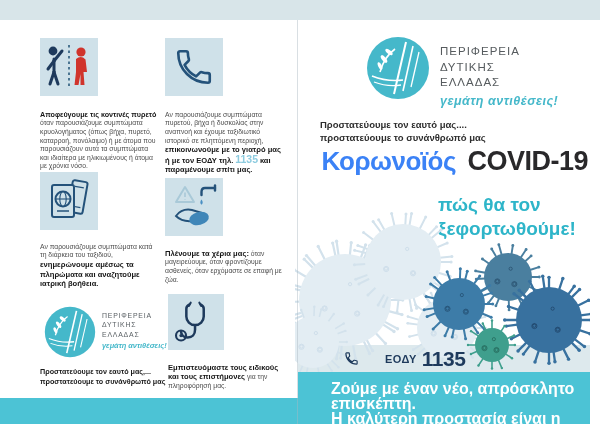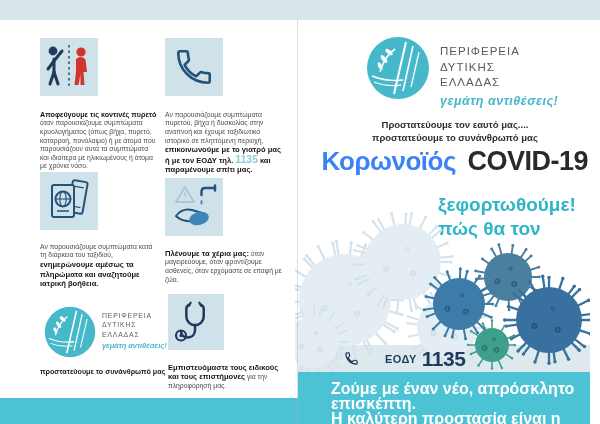--- a/index.html
+++ b/index.html
@@ -25,21 +25,21 @@
   .tagline-sm{color:var(--logo-teal,#45b8ca);font-style:italic;font-size:7.4px;letter-spacing:0;
               font-weight:bold;margin-top:2px;}
   .footer-left-bold{position:absolute;left:40px;top:367px;width:130px;font-size:7.2px;
                     font-weight:bold;color:#1a1a1a;line-height:9.6px;}
 
   
   .logo-text-lg{position:absolute;left:440px;top:44px;color:#565b5e;font-size:11.5px;
                 line-height:15.5px;letter-spacing:1px;}
   .tagline-lg{color:var(--logo-teal,#45b8ca);font-style:italic;font-size:12.5px;letter-spacing:.5px;
               font-weight:bold;margin-top:3px;}
-  .cover-intro{position:absolute;left:320px;top:118px;width:270px;text-align:center;
+  .cover-intro{position:absolute;left:320px;top:118px;width:270px;
                font-size:9.5px;font-weight:bold;color:#2e2e2e;line-height:13px;}
   .cover-title{position:absolute;left:300px;right:12px;top:146px;text-align:right;white-space:nowrap;}
   .cover-title .main{font-size:26px;font-weight:800;color:#3b82f6;letter-spacing:-.5px;}
   .cover-title .sub{font-size:27px;font-weight:bold;color:#29282a;letter-spacing:-.5px;margin-left:7px;}
   .cover-subtitle{position:absolute;left:438px;top:193px;font-size:19px;font-weight:bold;
                   color:var(--accent-teal,#2eb5c9);line-height:24px;}
 
   .virus-layer{position:absolute;left:295px;top:200px;width:295px;height:172px;z-index:2;}
   .eody-band{left:298px;top:345px;width:292px;height:27px;background:var(--band-bg,#dde9ed);z-index:1;}
   .eody-content{left:298px;top:345px;width:292px;height:27px;z-index:3;display:flex;align-items:center;
@@ -113,20 +113,21 @@
       <ellipse cx="14" cy="30" rx="1.8" ry="4" transform="rotate(-25 14 30)"></ellipse>
     </g>
   </svg>
   <div class="logo-text-sm">
     <div>ΠΕΡΙΦΕΡΕΙΑ</div>
     <div>ΔΥΤΙΚΗΣ</div>
     <div>ΕΛΛΑΔΑΣ</div>
     <div class="tagline-sm">γεμάτη αντιθέσεις!</div>
   </div>
   <div class="footer-left-bold">
+    <div>Προστατεύουμε τον εαυτό μας,...</div>
     <div>προστατεύουμε το συνάνθρωπό μας</div>
   </div>
 
   <div class="tile" style="left:165px;top:38px;">
     <svg viewBox="0 0 58 58">
       <g transform="translate(8,8) scale(1.75)">
         <path d="M6.62 10.79c1.44 2.83 3.76 5.14 6.59 6.59l2.2-2.2c.27-.27.67-.36 1.02-.24 1.12.37 2.33.57 3.57.57.55 0 1 .45 1 1V20c0 .55-.45 1-1 1-9.39 0-17-7.61-17-17 0-.55.45-1 1-1h3.5c.55 0 1 .45 1 1 0 1.25.2 2.45.57 3.57.11.35.03.74-.25 1.02l-2.2 2.2z" fill="none" stroke="#24527a" stroke-width="1.5" stroke-linejoin="round"></path>
       </g>
     </svg>
   </div>
@@ -196,22 +197,22 @@
     <div>Προστατεύουμε τον εαυτό μας....</div>
     <div>προστατεύουμε το συνάνθρωπό μας</div>
   </div>
 
   <div class="cover-title">
     <span class="main">Κορωνοϊός</span>
     <span class="sub">COVID-19</span>
   </div>
 
   <div class="cover-subtitle">
+    <div>πώς θα τον</div>
     <div>ξεφορτωθούμε!</div>
-    <div>πώς θα τον</div>
   </div>
 
   <div class="abs eody-band"></div>
 
   <svg class="virus-layer" viewBox="0 0 295 172">
       <g>
         <line x1="95" y1="100" x2="107.7" y2="100" stroke="#d3e2ec" stroke-width="2.2" stroke-linecap="round"></line>
         <circle cx="107.7" cy="100" r="1.6500000000000001" fill="#d3e2ec"></circle>
         <line x1="93.59660718240957" y1="111.15059828810429" x2="106.96623338501517" y2="114.57011509645628" stroke="#d3e2ec" stroke-width="2.2" stroke-linecap="round"></line>
         <circle cx="106.96623338501517" cy="114.57011509645628" r="1.6500000000000001" fill="#d3e2ec"></circle>

